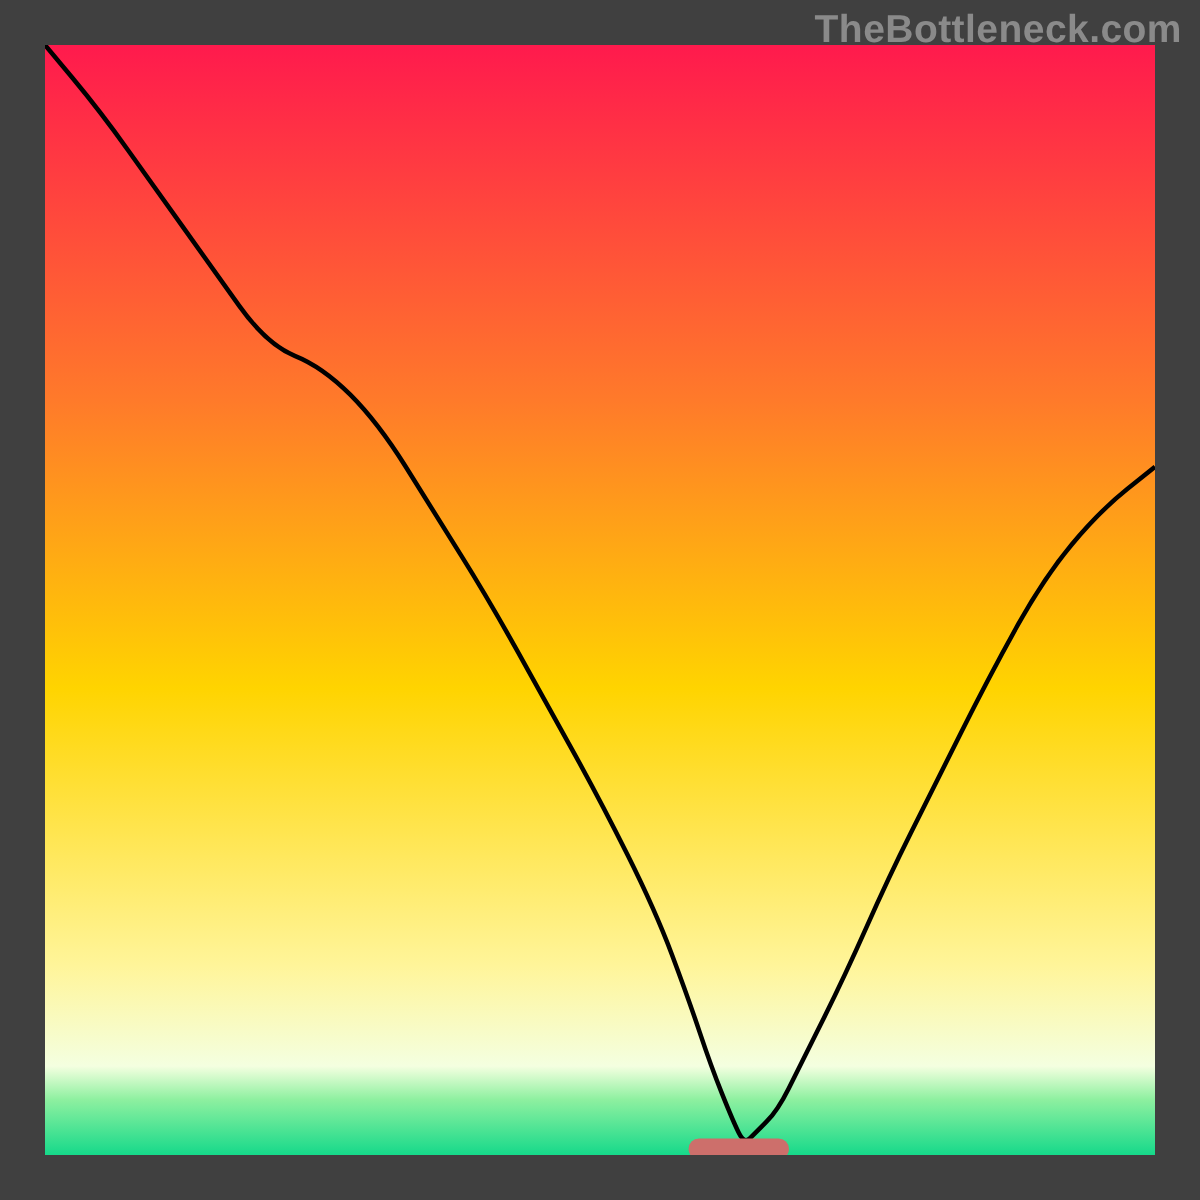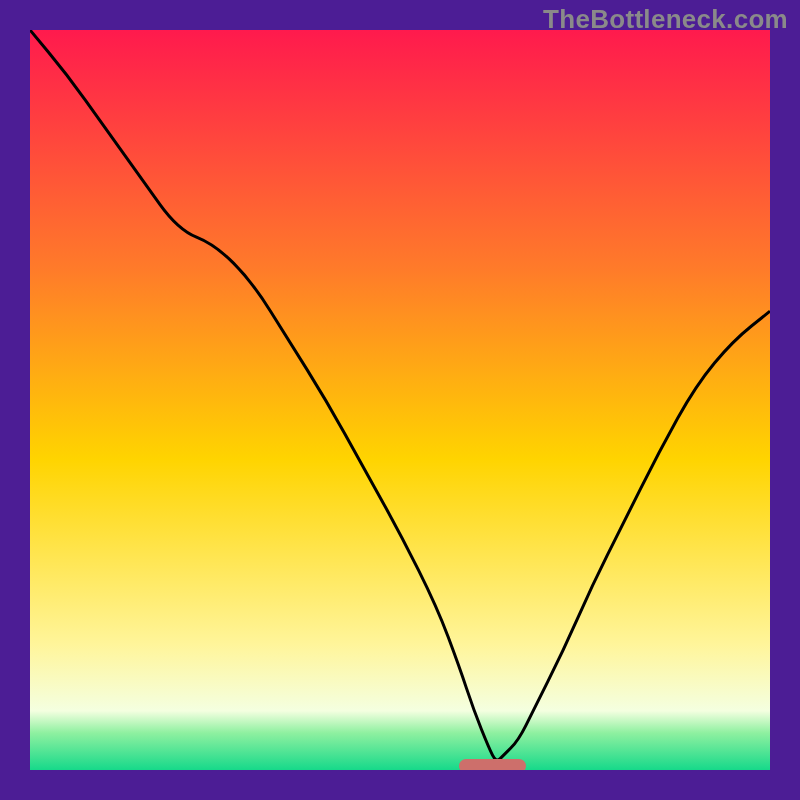--- a/index.html
+++ b/index.html
@@ -7,21 +7,21 @@
     padding: 0;
     width: 800px;
     height: 800px;
     background: #000;
     overflow: hidden;
   }
   .stage {
     position: relative;
     width: 800px;
     height: 800px;
-    background: #4c1d95;
+    background: #404040;
   }
   .plot {
     position: absolute;
     left: 30px;
     top: 30px;
     width: 740px;
     height: 740px;
     overflow: hidden;
   }
   .gradient {

